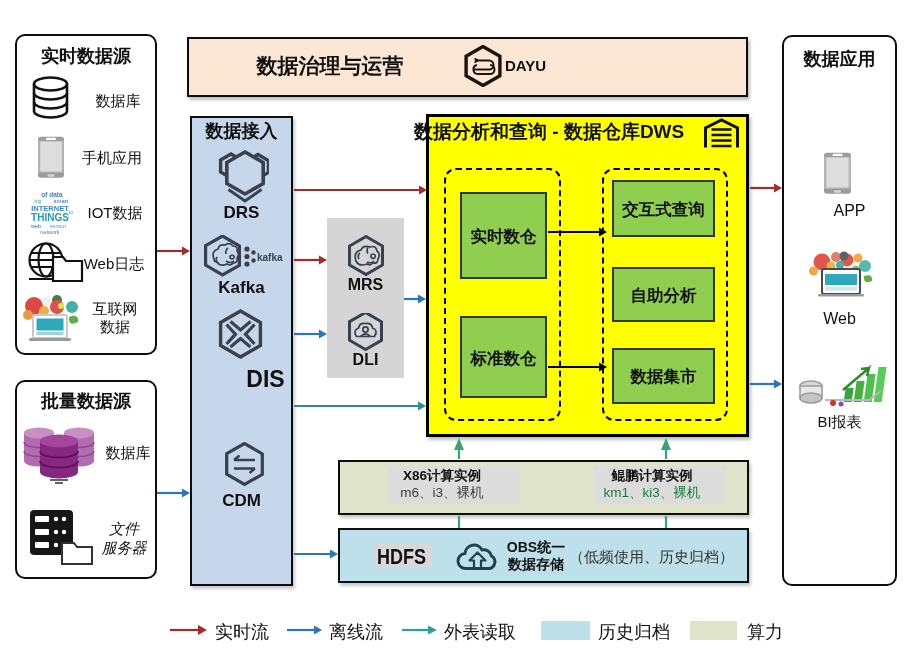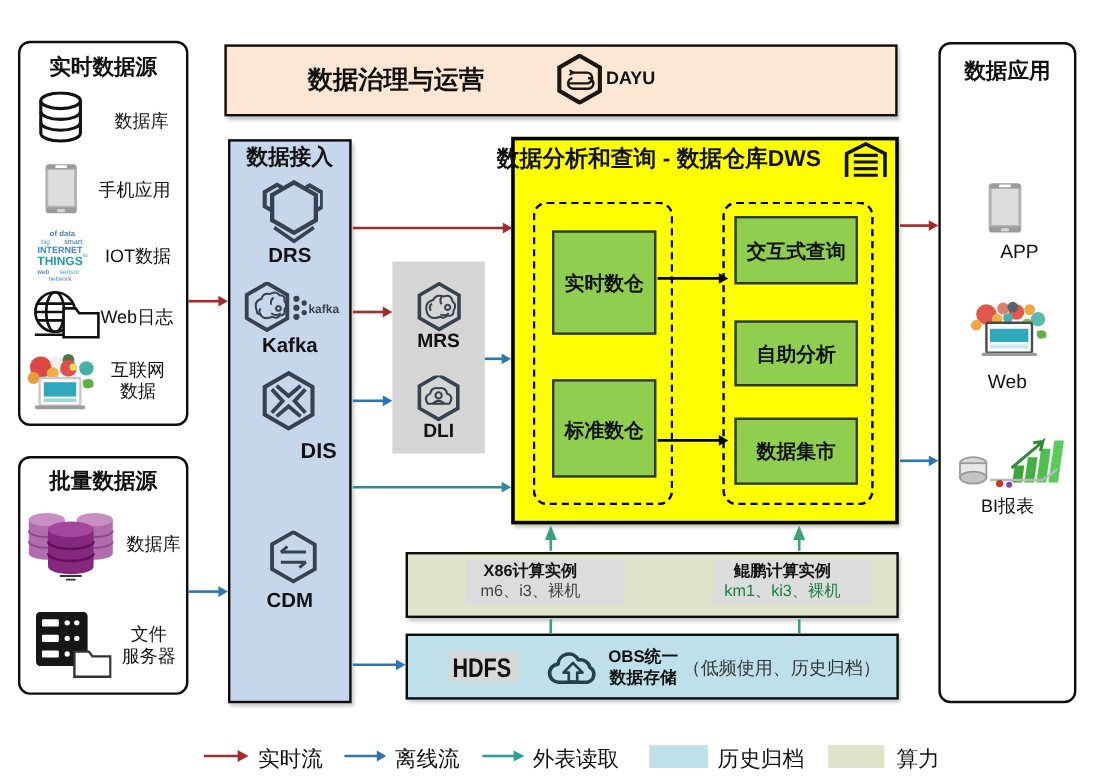--- a/index.html
+++ b/index.html
@@ -35,29 +35,29 @@
 
   <div class="abs ctr b" style="left:17px;top:44px;width:138px;font-size:18px;">实时数据源</div>
   <div class="abs ctr" style="left:80px;top:92px;width:76px;font-size:15px;">数据库</div>
   <div class="abs ctr" style="left:74px;top:149px;width:76px;font-size:15px;">手机应用</div>
   <div class="abs ctr" style="left:77px;top:204px;width:76px;font-size:15px;">IOT数据</div>
   <div class="abs ctr" style="left:76px;top:255px;width:76px;font-size:15px;">Web日志</div>
   <div class="abs ctr" style="left:77px;top:300px;width:76px;font-size:15px;line-height:18px;">互联网<br>数据</div>
 
   <div class="abs ctr b" style="left:17px;top:389px;width:138px;font-size:18px;">批量数据源</div>
   <div class="abs ctr" style="left:100px;top:444px;width:56px;font-size:15px;">数据库</div>
-  <div class="abs ctr" style="left:94px;top:519px;width:60px;font-size:15px;line-height:19px;">文件<br>服务器</div>
+  <div class="abs ctr" style="left:94px;top:519px;width:60px;font-size:15px;line-height:19px;font-style:italic;">文件<br>服务器</div>
 
   <div class="abs ctr b" style="left:230px;top:52px;width:200px;font-size:21px;">数据治理与运营</div>
   <div class="abs b" style="left:505px;top:57px;font-size:15px;">DAYU</div>
 
   <div class="abs ctr b" style="left:190px;top:119px;width:103px;font-size:18px;">数据接入</div>
   <div class="abs ctr b" style="left:190px;top:203px;width:103px;font-size:17px;">DRS</div>
   <div class="abs ctr b" style="left:190px;top:278px;width:103px;font-size:17px;">Kafka</div>
-  <div class="abs ctr b" style="left:190px;top:366px;width:103px;font-size:18px;padding-left:48px;">DIS</div>
+  <div class="abs ctr b" style="left:190px;top:366px;width:103px;font-size:23px;padding-left:48px;">DIS</div>
   <div class="abs ctr b" style="left:190px;top:491px;width:103px;font-size:17px;">CDM</div>
 
   <div class="abs ctr b" style="left:327px;top:276px;width:77px;font-size:16px;">MRS</div>
   <div class="abs ctr b" style="left:327px;top:351px;width:77px;font-size:16px;">DLI</div>
 
   <div class="abs b" style="left:414px;top:119px;font-size:19px;">数据分析和查询 - 数据仓库DWS</div>
   <div class="abs ctr b" style="left:460px;top:226px;width:87px;font-size:16.5px;">实时数仓</div>
   <div class="abs ctr b" style="left:460px;top:348px;width:87px;font-size:16.5px;">标准数仓</div>
   <div class="abs ctr b" style="left:612px;top:199px;width:103px;font-size:16.5px;">交互式查询</div>
   <div class="abs ctr b" style="left:612px;top:285px;width:103px;font-size:16.5px;">自助分析</div>

